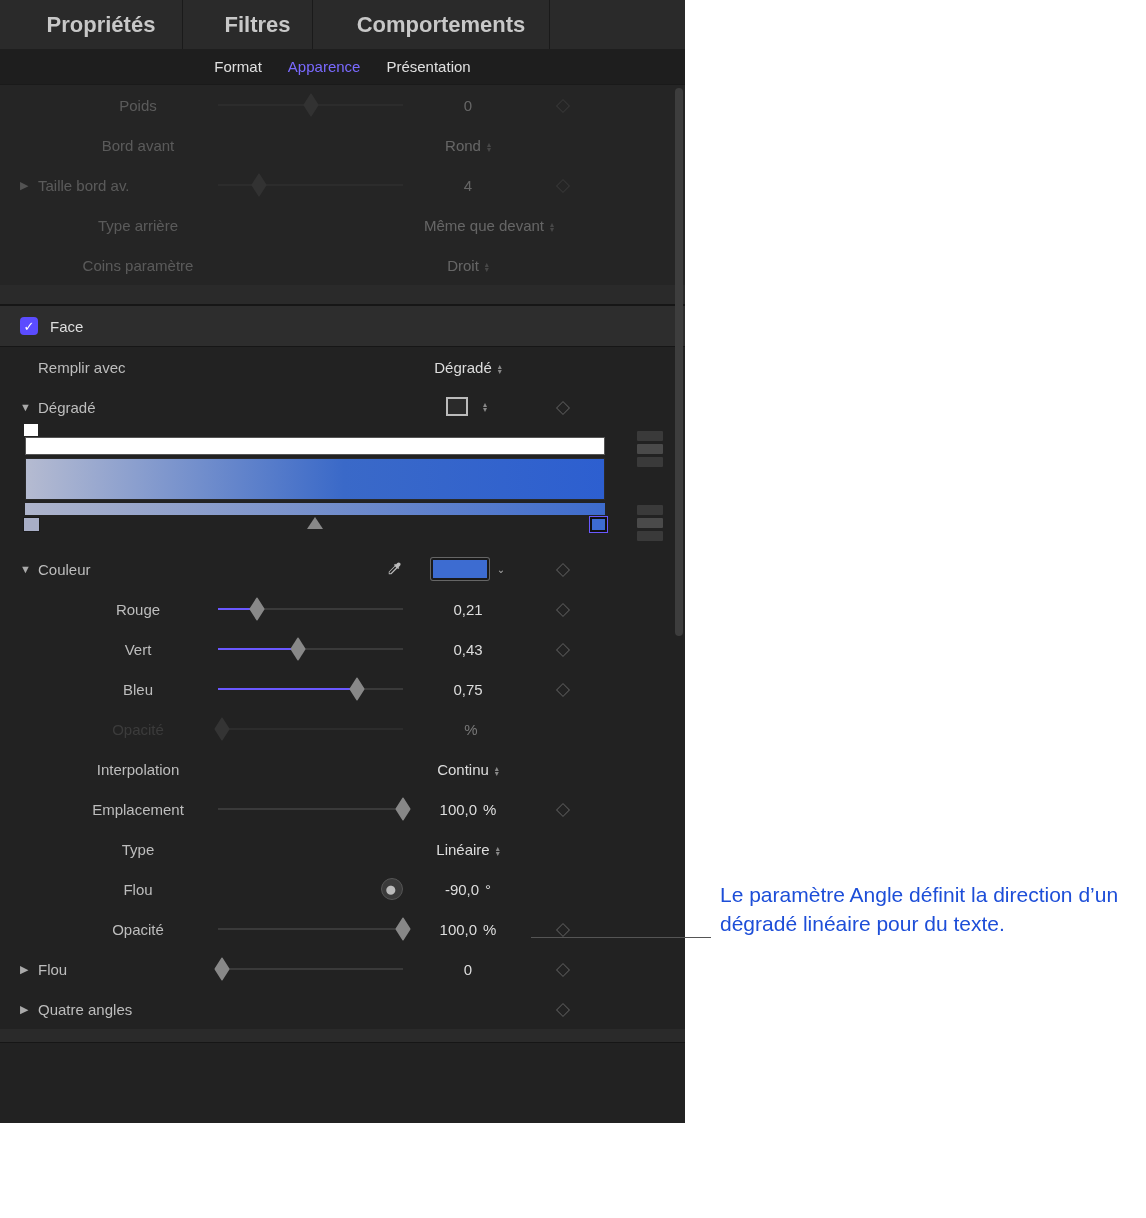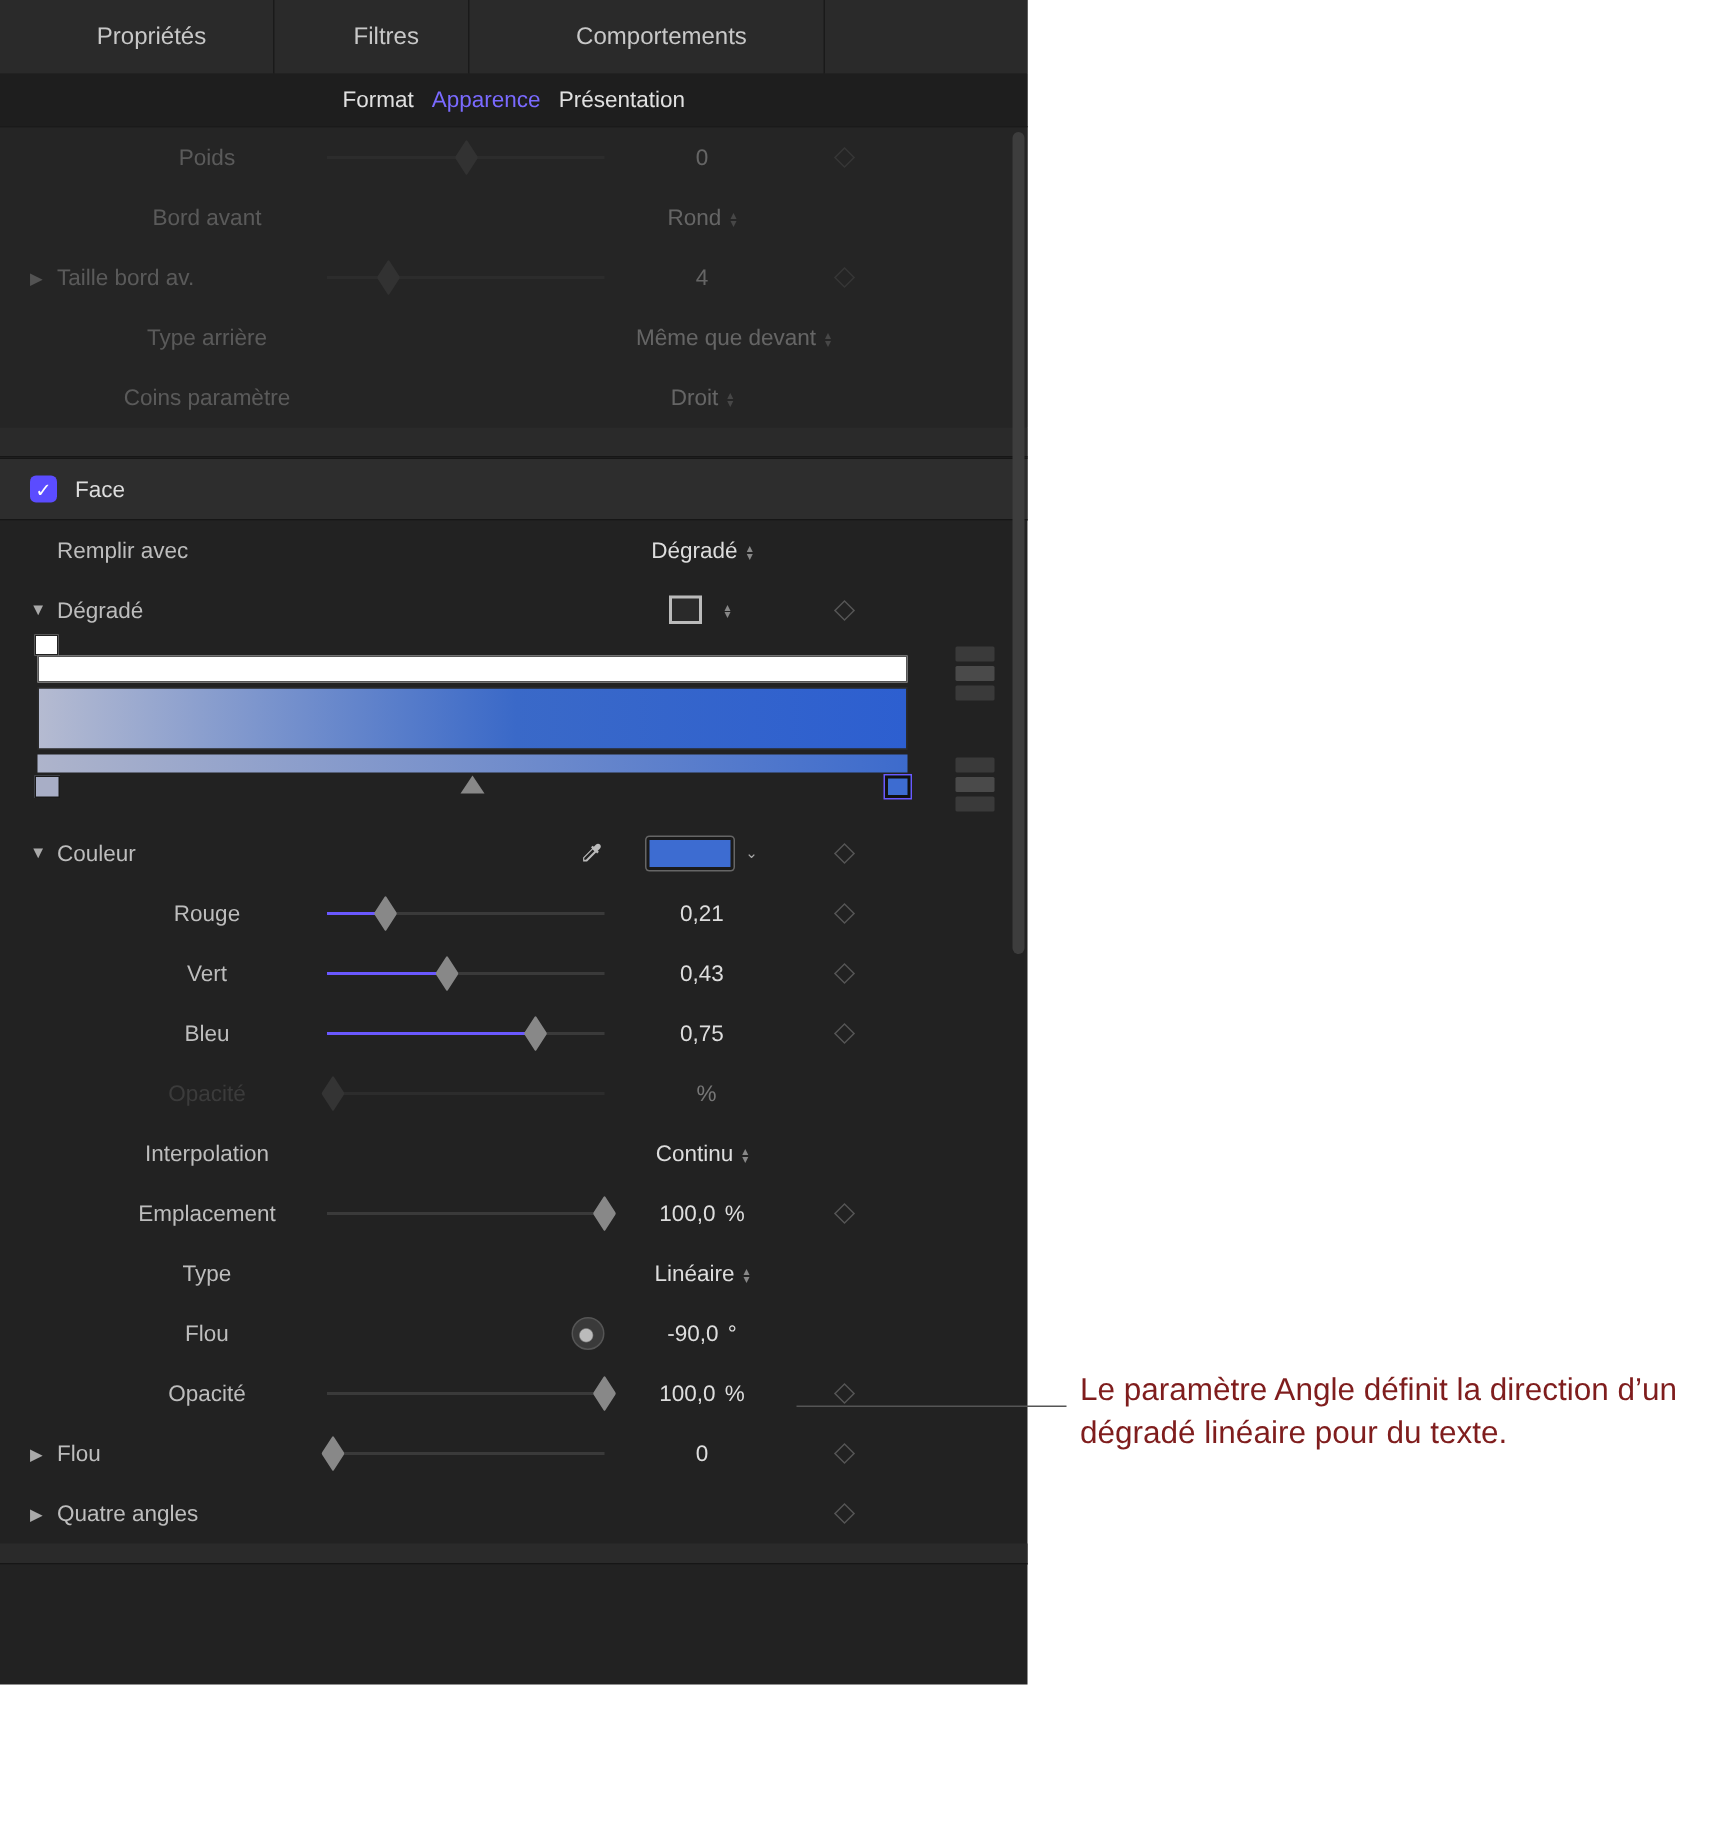--- a/index.html
+++ b/index.html
@@ -23,37 +23,37 @@
   .main-tabs {
     display: flex;
     height: 49px;
     background: #2a2a2a;
   }
   .main-tab {
     border-right: 1px solid #1a1a1a;
     display: flex;
     align-items: center;
     justify-content: center;
-    font-size: 16px;
-    font-weight: 400;
+    font-size: 22px;
+    font-weight: 700;
     color: #c8c8c8;
     cursor: pointer;
     padding-left: 20px;
   }
   .main-tab.tab1 { width: 183px; }
   .main-tab.tab2 { width: 237px; }
   .main-tab.tab3 { width: 130px; }
   .main-tab.tab4 { flex: 1; border-right: none; color: #6a58ff; }
   
   .sub-tabs {
     height: 36px;
     display: flex;
     align-items: center;
     justify-content: center;
-    gap: 12px;
+    gap: 26px;
     border-bottom: 1px solid #1a1a1a;
     background: #1e1e1e;
   }
   .sub-tab { font-size: 15px; color: #e0e0e0; cursor: pointer; }
   .sub-tab.active { color: #7a6aff; }
   
   .inspector-body {
     position: relative;
   }
   .dim-overlay {
@@ -285,23 +285,22 @@
     top: 937px;
     left: 531px;
     width: 180px;
   }
   .callout-text {
     position: absolute;
     left: 720px;
     top: 880px;
     width: 420px;
     font-size: 21px;
-    color: #7f1d1d;
+    color: #1d4ed8;
     line-height: 1.4;
-    margin-top: 32px;
   }
 </style>
 </head>
 <body>
 
 <div class="panel">
 
   <div class="main-tabs">
     <div class="main-tab tab1">Propriétés</div>
     <div class="main-tab tab3">Filtres</div>

